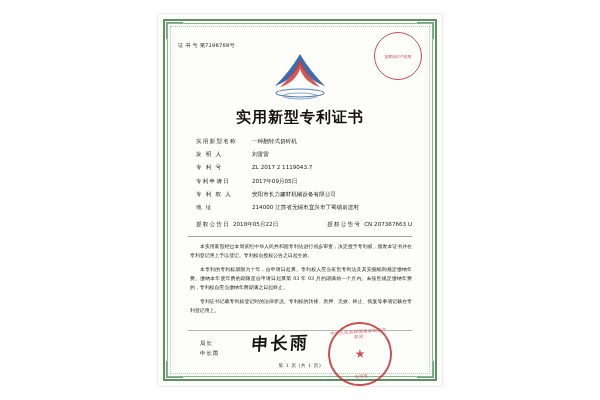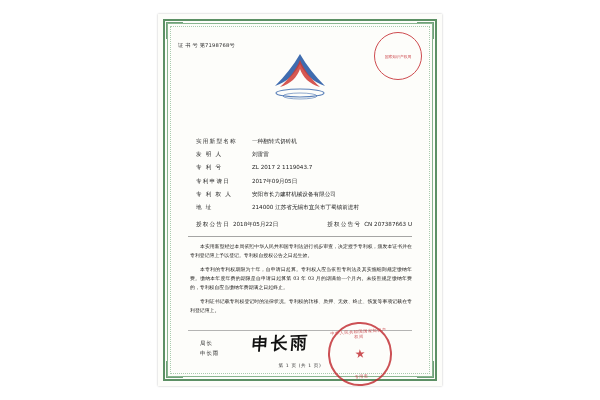--- a/index.html
+++ b/index.html
@@ -307,20 +307,21 @@
         <div class="seal-inner">国家知识产权局</div>
       </div>
 
       <svg class="emblem" viewBox="0 0 74 52">
         <path d="M37 2 C30 14 22 24 12 34 C24 30 32 22 37 12 C42 22 50 30 62 34 C52 24 44 14 37 2 Z" fill="#2f5fa8" opacity="0.92"></path>
         <path d="M37 8 C33 18 26 27 17 35 C28 32 34 25 37 17 C40 25 46 32 57 35 C48 27 41 18 37 8 Z" fill="#cf3b34" opacity="0.85"></path>
         <ellipse cx="37" cy="41" rx="24" ry="4" fill="none" stroke="#2f5fa8" stroke-width="1.1" opacity="0.8"></ellipse>
         <ellipse cx="37" cy="44" rx="17" ry="3" fill="none" stroke="#2f5fa8" stroke-width="0.9" opacity="0.6"></ellipse>
       </svg>
 
+      <div class="title">实用新型专利证书</div>
 
       <div class="fields">
 
         <div class="field-row">
           <span class="field-label">实用新型名称</span>
           <span class="field-value">一种翻转式切砖机</span>
         </div>
 
         <div class="field-row">
           <span class="field-label">发 明 人</span>

